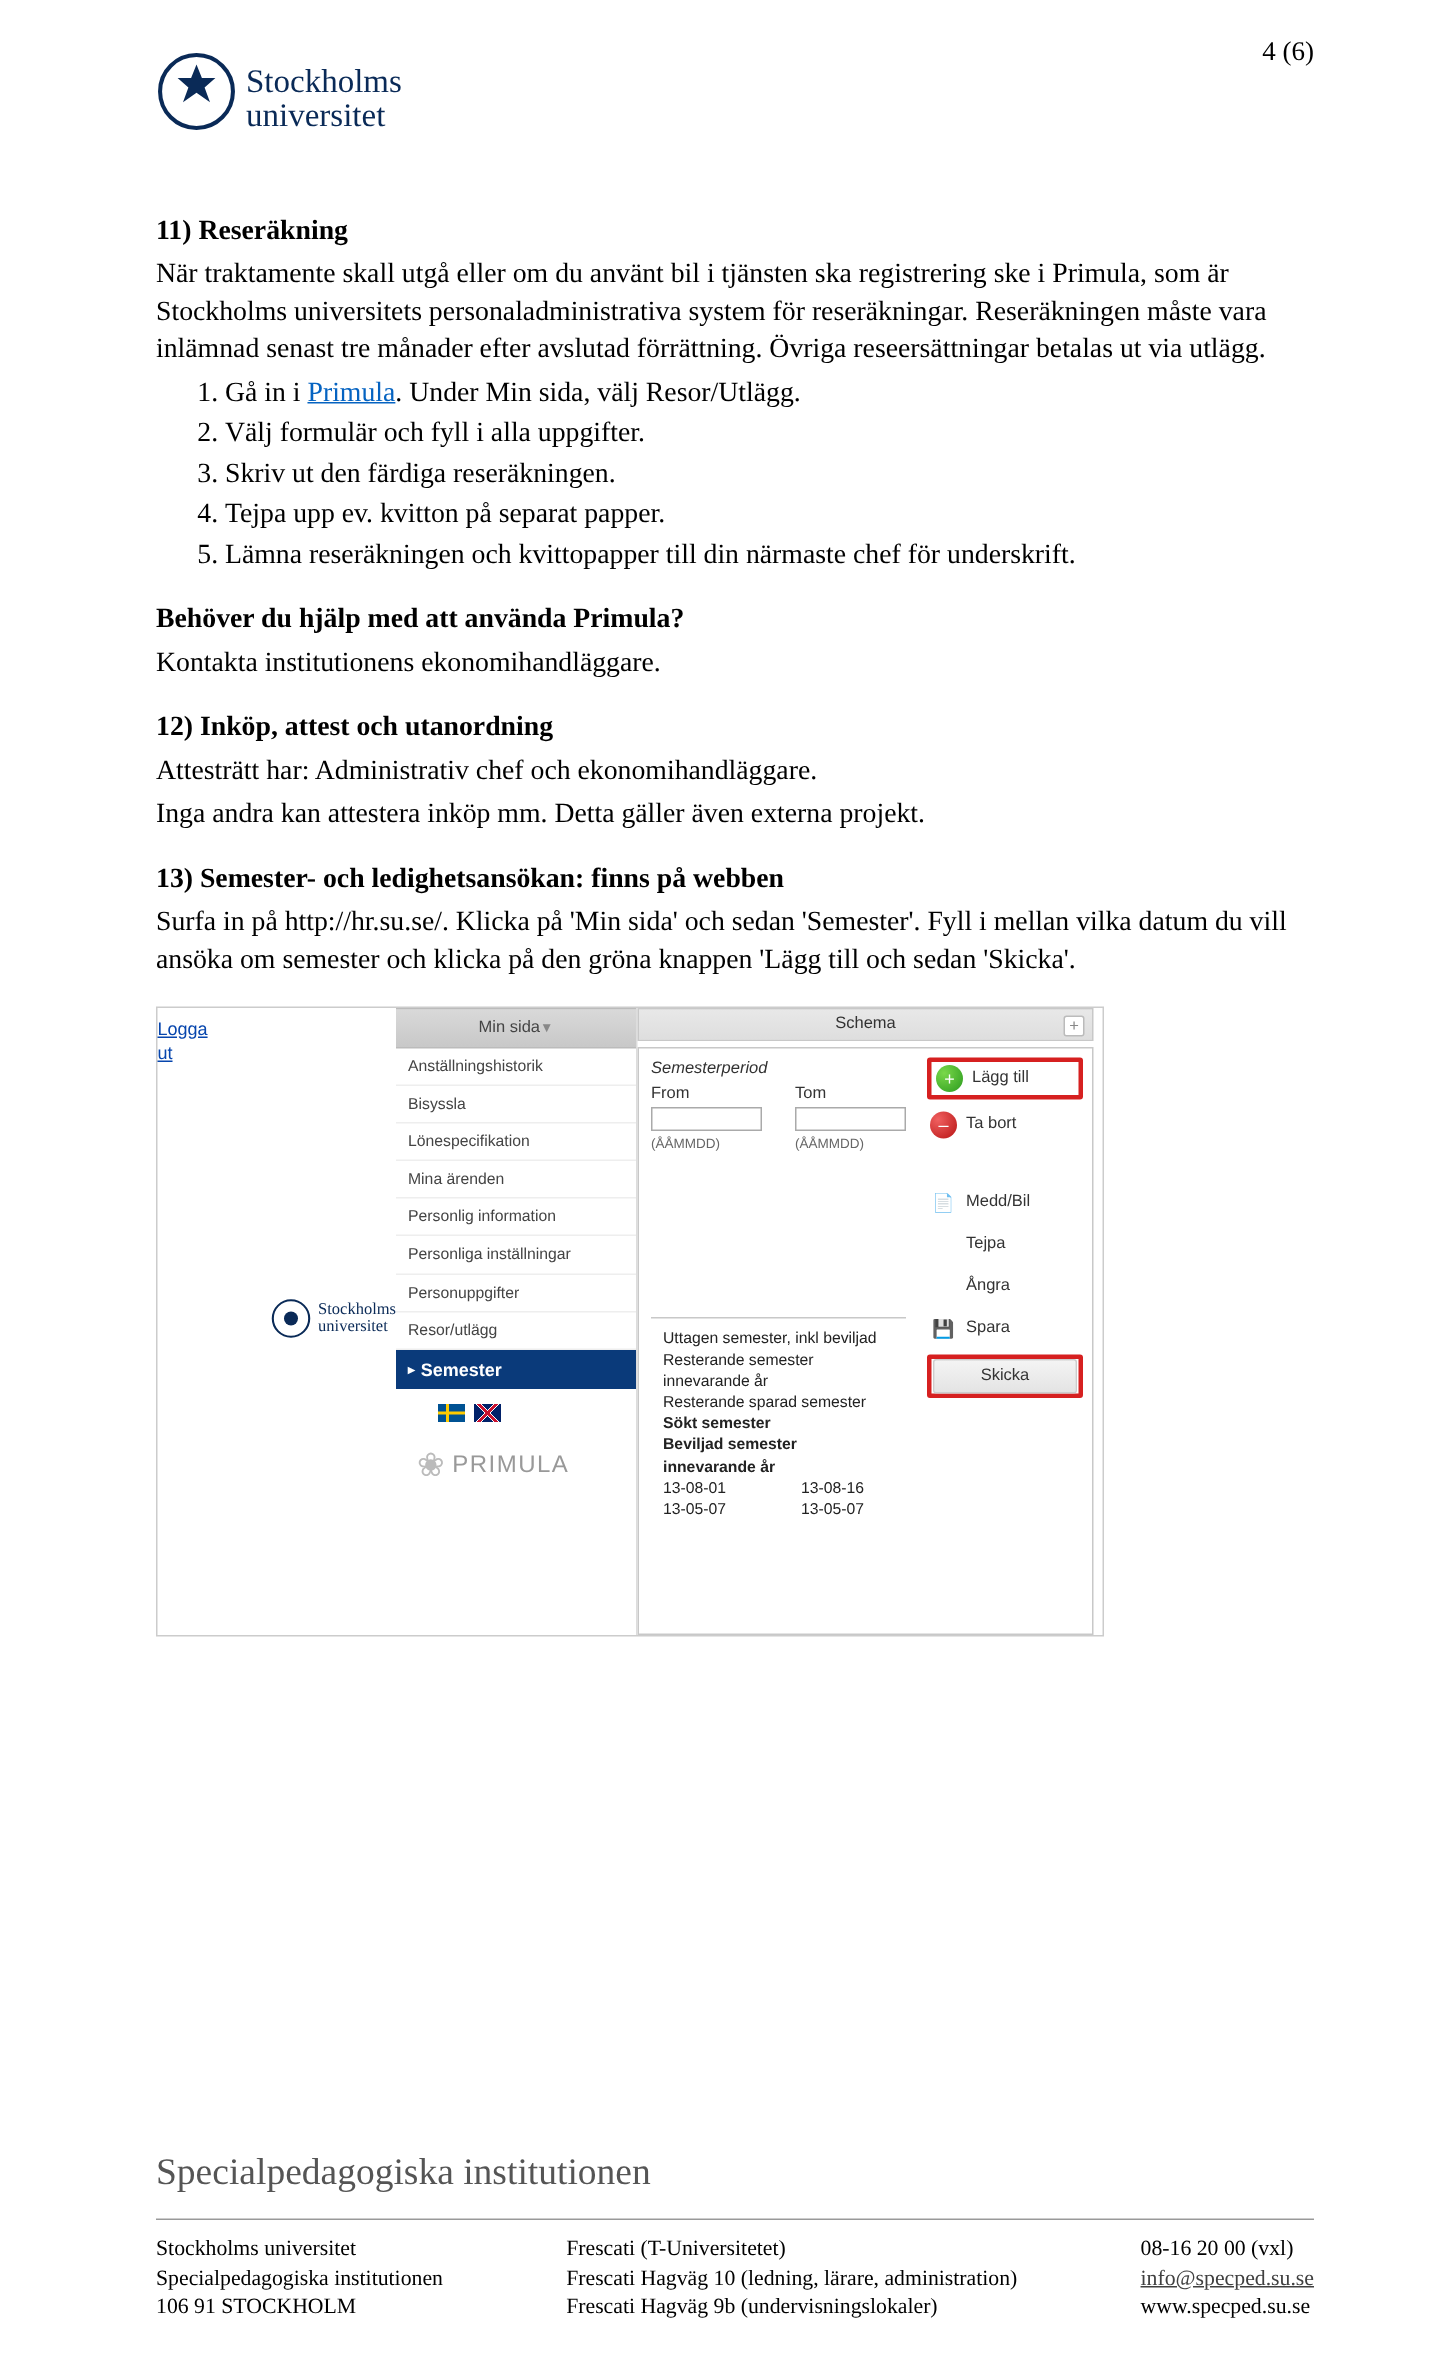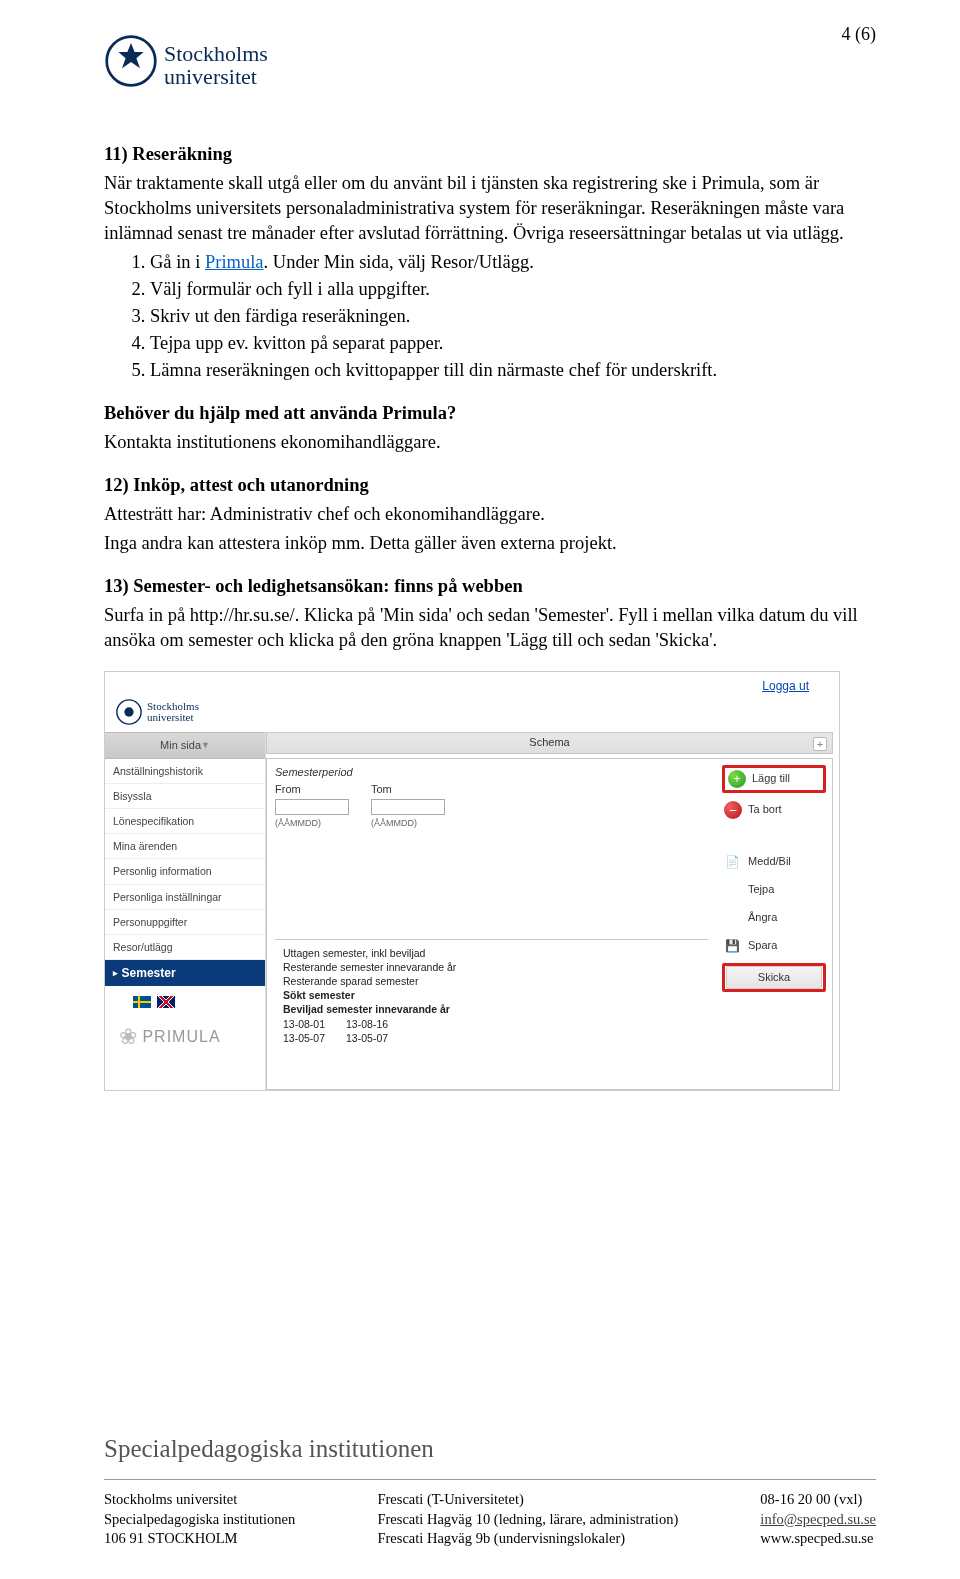--- a/index.html
+++ b/index.html
@@ -11,21 +11,21 @@
   .crest { width: 54px; height: 54px; }
   .logo-text { display: flex; flex-direction: column; justify-content: center; padding-top: 8px; }
   .logo-text span { font-family: Georgia, "Times New Roman", serif; color: #0a2a57; font-size: 22px; line-height: 1.05; }
   .content { font-size: 18.5px; line-height: 1.35; }
   .content p { margin-bottom: 4px; }
   .content .block { margin-bottom: 18px; }
   .content ol { list-style-position: outside; padding-left: 46px; margin-top: 4px; margin-bottom: 18px; }
   .content ol li { margin-bottom: 2px; }
   .content a { color: #0563c1; text-decoration: underline; }
   .content strong { font-weight: bold; }
-  .screenshot { margin-top: 6px; width: 736px; height: 420px; border: 1px solid #ccc; background: #fff; display: flex; flex-direction: column; }
+  .screenshot { margin-top: 6px; width: 632px; height: 420px; border: 1px solid #ccc; background: #fff; display: flex; flex-direction: row; }
   .ss-top { display: flex; justify-content: flex-end; padding: 6px 30px 2px 0; }
   .ss-top a { font-family: Arial, sans-serif; font-size: 12px; color: #0645ad; text-decoration: underline; }
   .ss-logo { display: flex; align-items: center; gap: 4px; padding: 2px 0 6px 10px; }
   .ss-logo .mini-crest { width: 28px; height: 28px; }
   .ss-logo .txt { font-family: Georgia, serif; color: #0a2a57; font-size: 11px; line-height: 1.0; }
   .ss-body { display: flex; flex: 1; font-family: Arial, Helvetica, sans-serif; font-size: 11px; }
   .ss-side { width: 160px; display: flex; flex-direction: column; }
   .ss-side-hdr { background: linear-gradient(#d9d9d9,#c8c8c8); padding: 5px 8px; color: #444; display: flex; justify-content: center; align-items: center; border-top: 1px solid #bbb; border-bottom: 1px solid #bbb; }
   .ss-side-hdr .chev { font-size: 9px; color: #888; }
   .ss-side-item { padding: 5px 8px; color: #444; border-bottom: 1px solid #eee; font-size: 10.5px; }
@@ -57,21 +57,21 @@
   .ic-add { background: radial-gradient(circle at 30% 30%, #7ad84a, #2a9a1e); }
   .ic-del { background: radial-gradient(circle at 30% 30%, #f06060, #b81414); }
   .ic-doc { background:none; color:#d08030; font-size:16px; }
   .ic-trash { background:none; color:#888; font-size:14px; }
   .ic-undo { background:none; color:#d08030; font-size:15px; }
   .ic-save { background:none; color:#4a8ed8; font-size:15px; }
   .ss-btn.framed { border: 1px solid #ccc; background: linear-gradient(#f4f4f4,#e4e4e4); border-radius: 2px; padding: 3px 6px; justify-content: center; text-align: right; }
   .red-box { border: 3px solid #d62020; border-radius: 2px; padding: 0 1px; }
   .ss-summary { border-top: 1px solid #c8c8c8; padding: 6px 8px; background: #fff; font-size: 10.5px; color:#222; }
   .ss-summary .b { font-weight: bold; }
-  .ss-summary .dates { display:flex; gap: 21px; }
+  .ss-summary .dates { display:flex; gap: 50px; }
   .footer { position: absolute; bottom: 30px; left: 104px; right: 84px; }
   .footer-title { font-family: Georgia, "Times New Roman", serif; font-size: 25px; color: #555; border-bottom: 1px solid #999; padding-bottom: 16px; margin-bottom: 10px; }
   .footer-cols { display: flex; justify-content: space-between; font-size: 14.5px; line-height: 1.35; color:#000; }
   .footer-cols a { color: #404040; text-decoration: underline; }
 </style>
 </head>
 <body>
 <div class="page">
   <div class="page-num">4 (6)</div>
 

